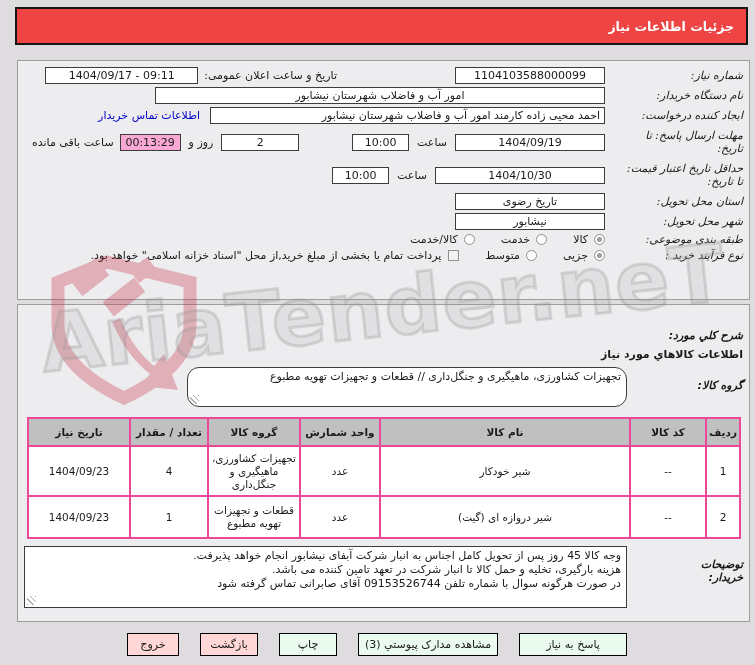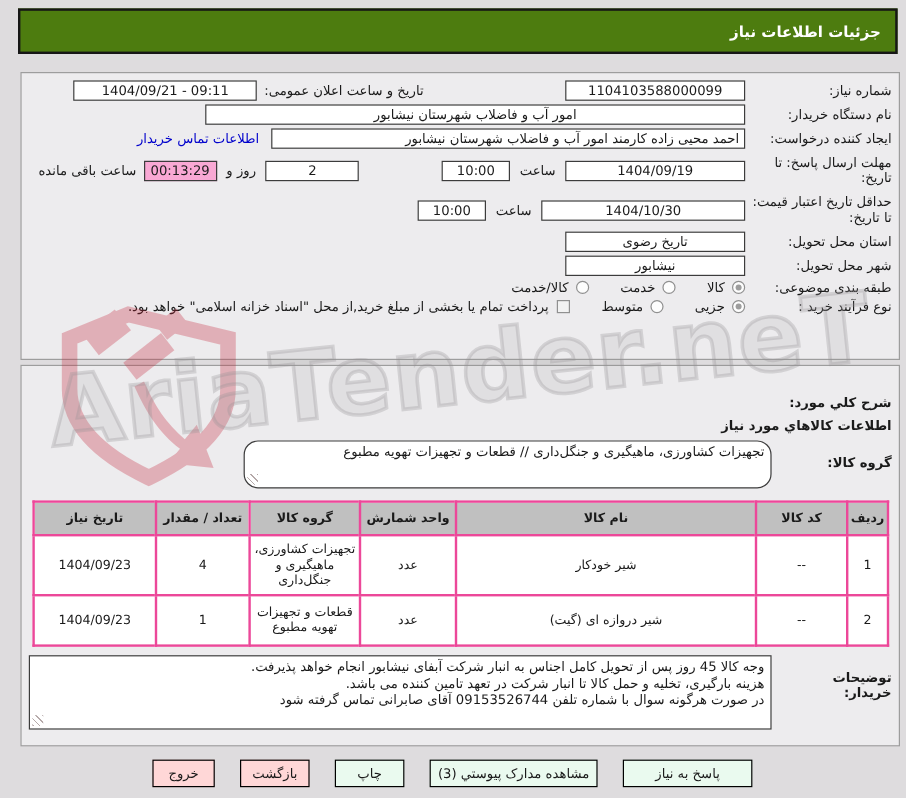--- a/index.html
+++ b/index.html
@@ -5,34 +5,34 @@
   html,body{margin:0;padding:0;}
   body{
     width:755px;height:665px;position:relative;overflow:hidden;
     background:#dedcde;
     font-family:"DejaVu Sans", sans-serif;
     font-size:11px;color:#1a1a1a;direction:rtl;
   }
   
   .titlebar{
     position:absolute;top:7px;left:15px;right:7px;height:34px;
-    background:#4d7c0f;border:2px solid #161616;
+    background:#ef4444;border:2px solid #161616;
     display:flex;align-items:center;padding:0 12px;
     color:#ffffff;font-weight:bold;font-size:12.5px;
   }
   
   .panel{
     position:absolute;left:17px;right:5px;
     background:#edecee;border:1px solid #9d9d9d;
     box-sizing:border-box;
   }
   #panel-form{top:60px;height:240px;padding:6px 6px 0 6px;}
   #panel-goods{top:304px;height:318px;padding:10px 6px 0 6px;}
   .frow{display:flex;align-items:center;margin-bottom:3px;}
-  .flabel{width:118px;flex:none;padding-left:4px;line-height:13px;}
+  .flabel{width:118px;flex:none;padding-left:20px;line-height:13px;font-style:italic;}
   .flabel.b, .b{font-weight:bold;}
   .field{
     background:#ffffff;border:1px solid #3c3c3c;height:17px;line-height:16px;
     padding:0 4px;box-sizing:border-box;overflow:hidden;white-space:nowrap;
   }
   .center{text-align:center;}
   .ltr{direction:ltr;}
   .ta{position:relative;white-space:normal;line-height:14px;padding:2px 5px;overflow:hidden;}
   .ta::after{
     content:"";position:absolute;left:2px;bottom:2px;width:9px;height:9px;
@@ -94,21 +94,21 @@
   <span>جزئیات اطلاعات نیاز</span>
 </div>
 
 <div class="panel" id="panel-form">
 
   <div class="frow">
     <span class="flabel">شماره نیاز:</span>
     <div class="field center ltr" style="width:150px;">1104103588000099</div>
     <span style="width:118px;"></span>
     <span style="margin-left:6px;">تاریخ و ساعت اعلان عمومی:</span>
-    <div class="field center ltr" style="width:153px;">1404/09/21 - 09:11</div>
+    <div class="field center ltr" style="width:153px;">1404/09/17 - 09:11</div>
   </div>
 
   <div class="frow">
     <span class="flabel">نام دستگاه خریدار:</span>
     <div class="field center" style="width:450px;">امور آب و فاضلاب شهرستان نیشابور</div>
   </div>
 
   <div class="frow">
     <span class="flabel">ایجاد کننده درخواست:</span>
     <div class="field" style="width:395px;">احمد محیی زاده کارمند امور آب و فاضلاب شهرستان نیشابور</div>

